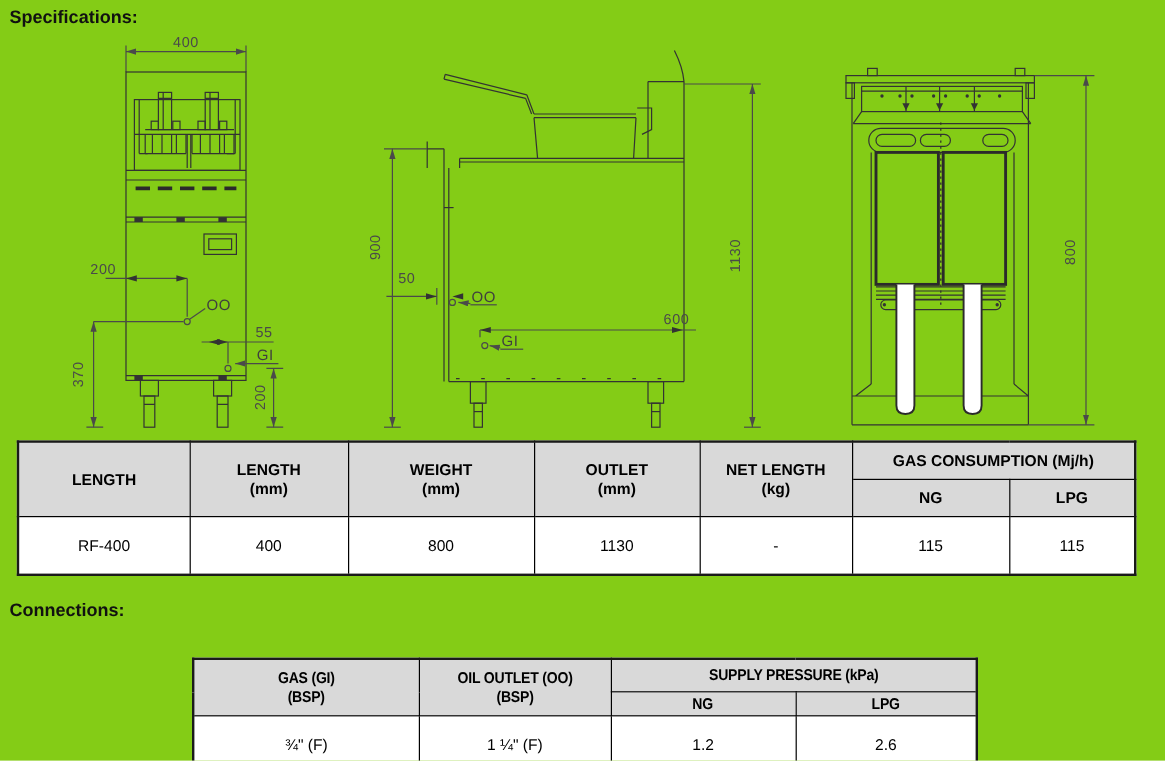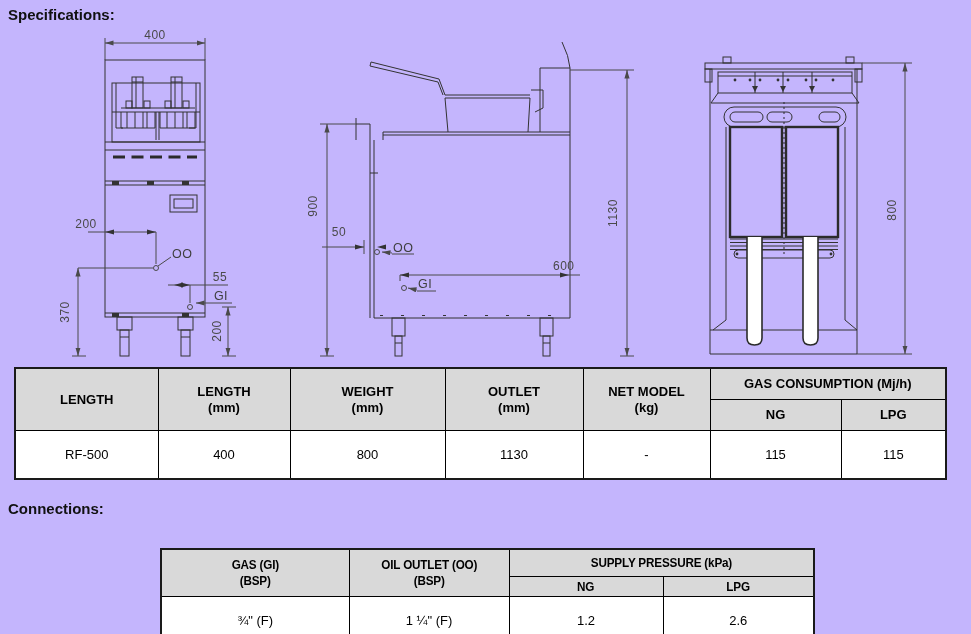--- a/index.html
+++ b/index.html
@@ -1,16 +1,16 @@
 <!DOCTYPE html>
 <html><head>
 <meta charset="utf-8">
 <style>
   html,body{margin:0;padding:0;background:#fff;}
-  .page{position:relative;width:971px;height:634px;background:#c4b5fd;
+  .page{position:relative;width:971px;height:634px;background:#84cc16;
         font-family:"Liberation Sans",sans-serif;color:#000;overflow:hidden;}
   .heading{position:absolute;left:8px;margin:0;font-size:15px;font-weight:700;color:#111;}
   #spec-heading{top:6px;}
   #conn-heading{top:500px;}
 
   .dwg{position:absolute;}
   .dwg .g{stroke:#333;stroke-width:1;fill:none;}
   .dwg .g2{stroke:#2b2b2b;stroke-width:2.4;fill:none;}
   .dwg .d{stroke:#4a4a4a;stroke-width:1;fill:none;}
   .dwg .f{fill:#333;stroke:none;}
@@ -301,34 +301,34 @@
           </th>
       <th rowspan="2">
         <span class="ln">WEIGHT</span>
         <span class="ln">(mm)</span>
           </th>
       <th rowspan="2">
         <span class="ln">OUTLET</span>
         <span class="ln">(mm)</span>
           </th>
       <th rowspan="2">
-        <span class="ln">NET MODEL</span>
+        <span class="ln">NET LENGTH</span>
         <span class="ln">(kg)</span>
           </th>
       <th colspan="2">
         <span>GAS CONSUMPTION (Mj/h)</span></th>
     </tr>
     <tr class="h2">
       <th>
         <span>NG</span></th>
       <th>
         <span>LPG</span></th>
     </tr>
     <tr class="data">
-      <td>RF-500</td>
+      <td>RF-400</td>
       <td>400</td>
       <td>800</td>
       <td>1130</td>
       <td>-</td>
       <td>115</td>
       <td>115</td>
     </tr>
   </tbody>
     </table>
 

